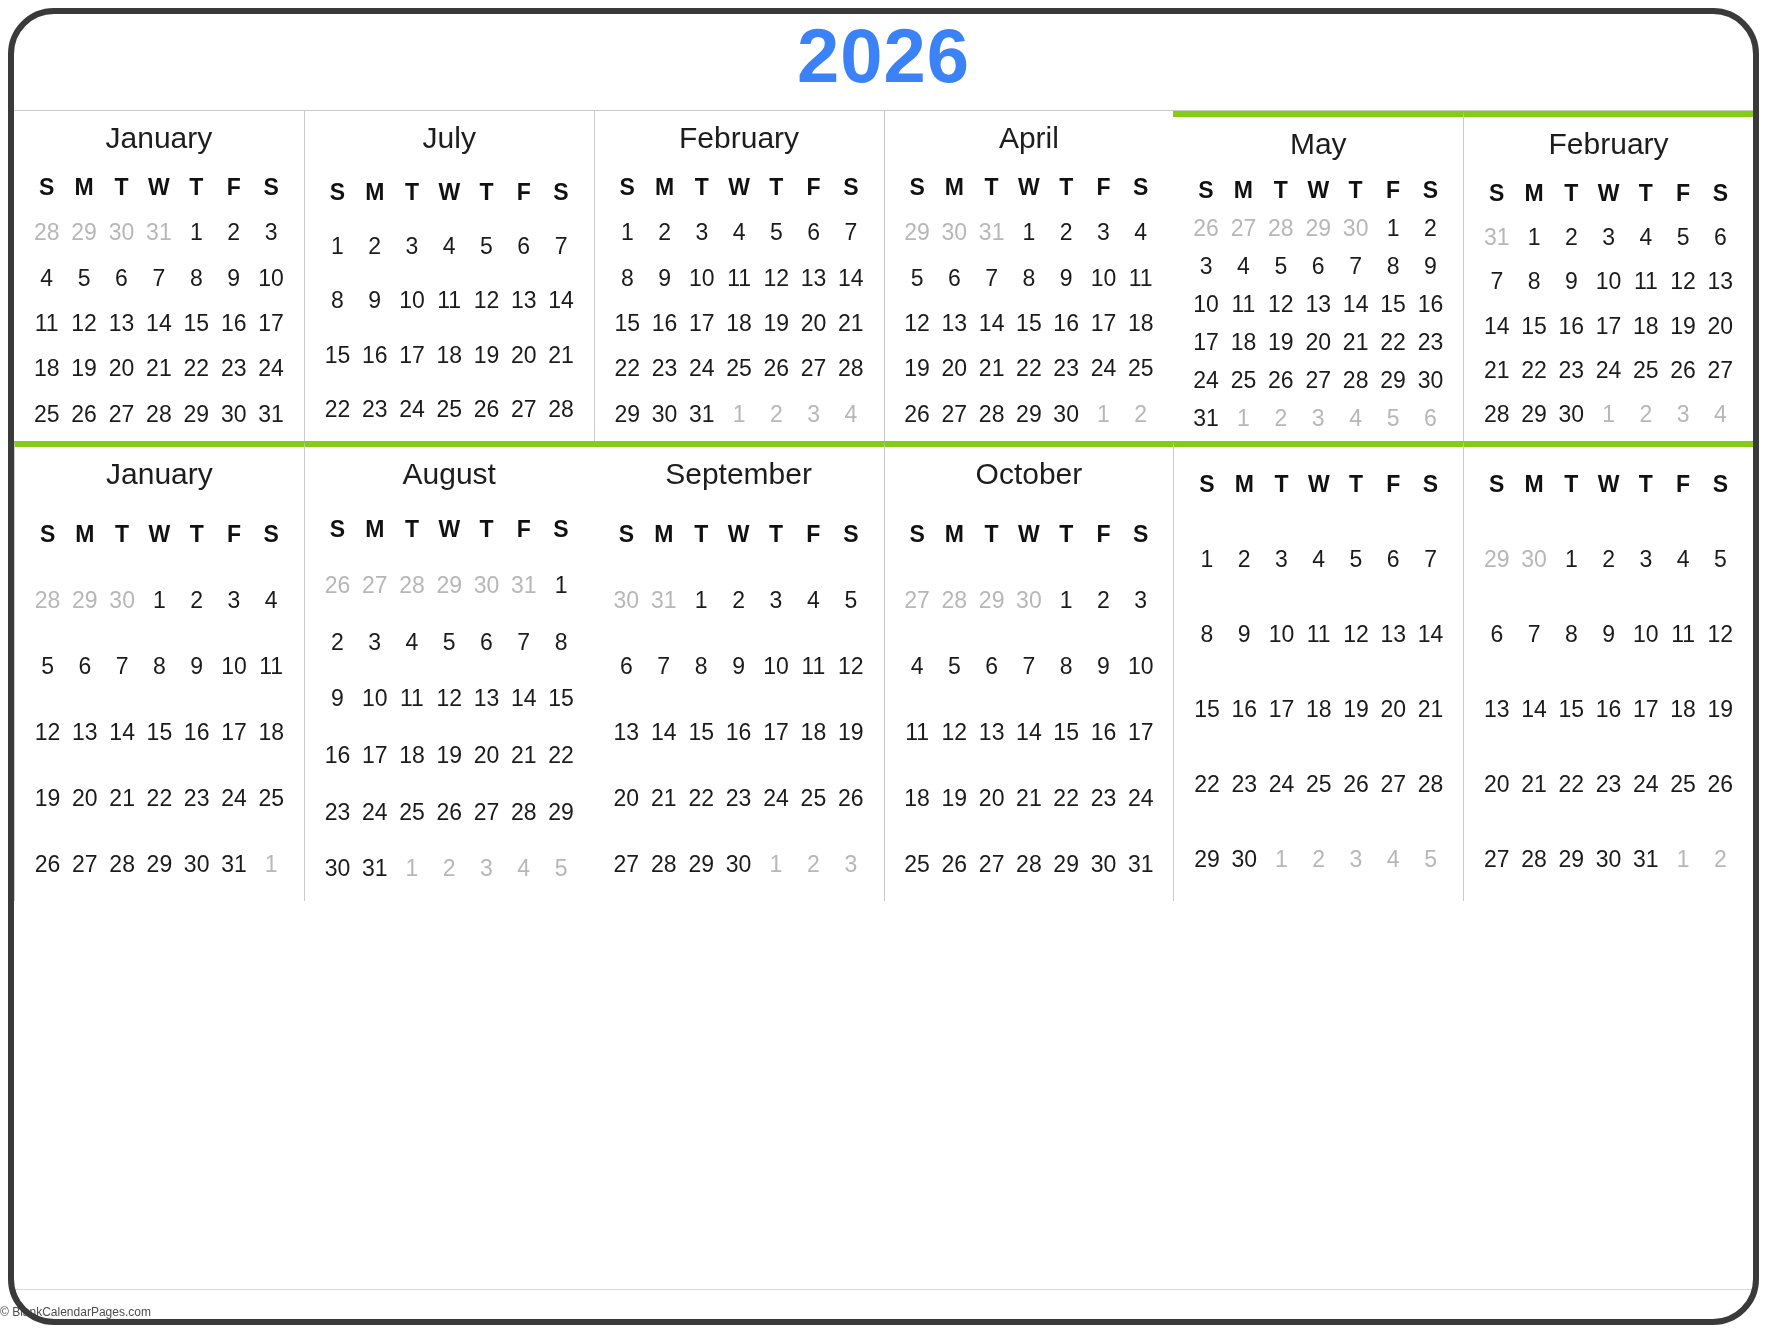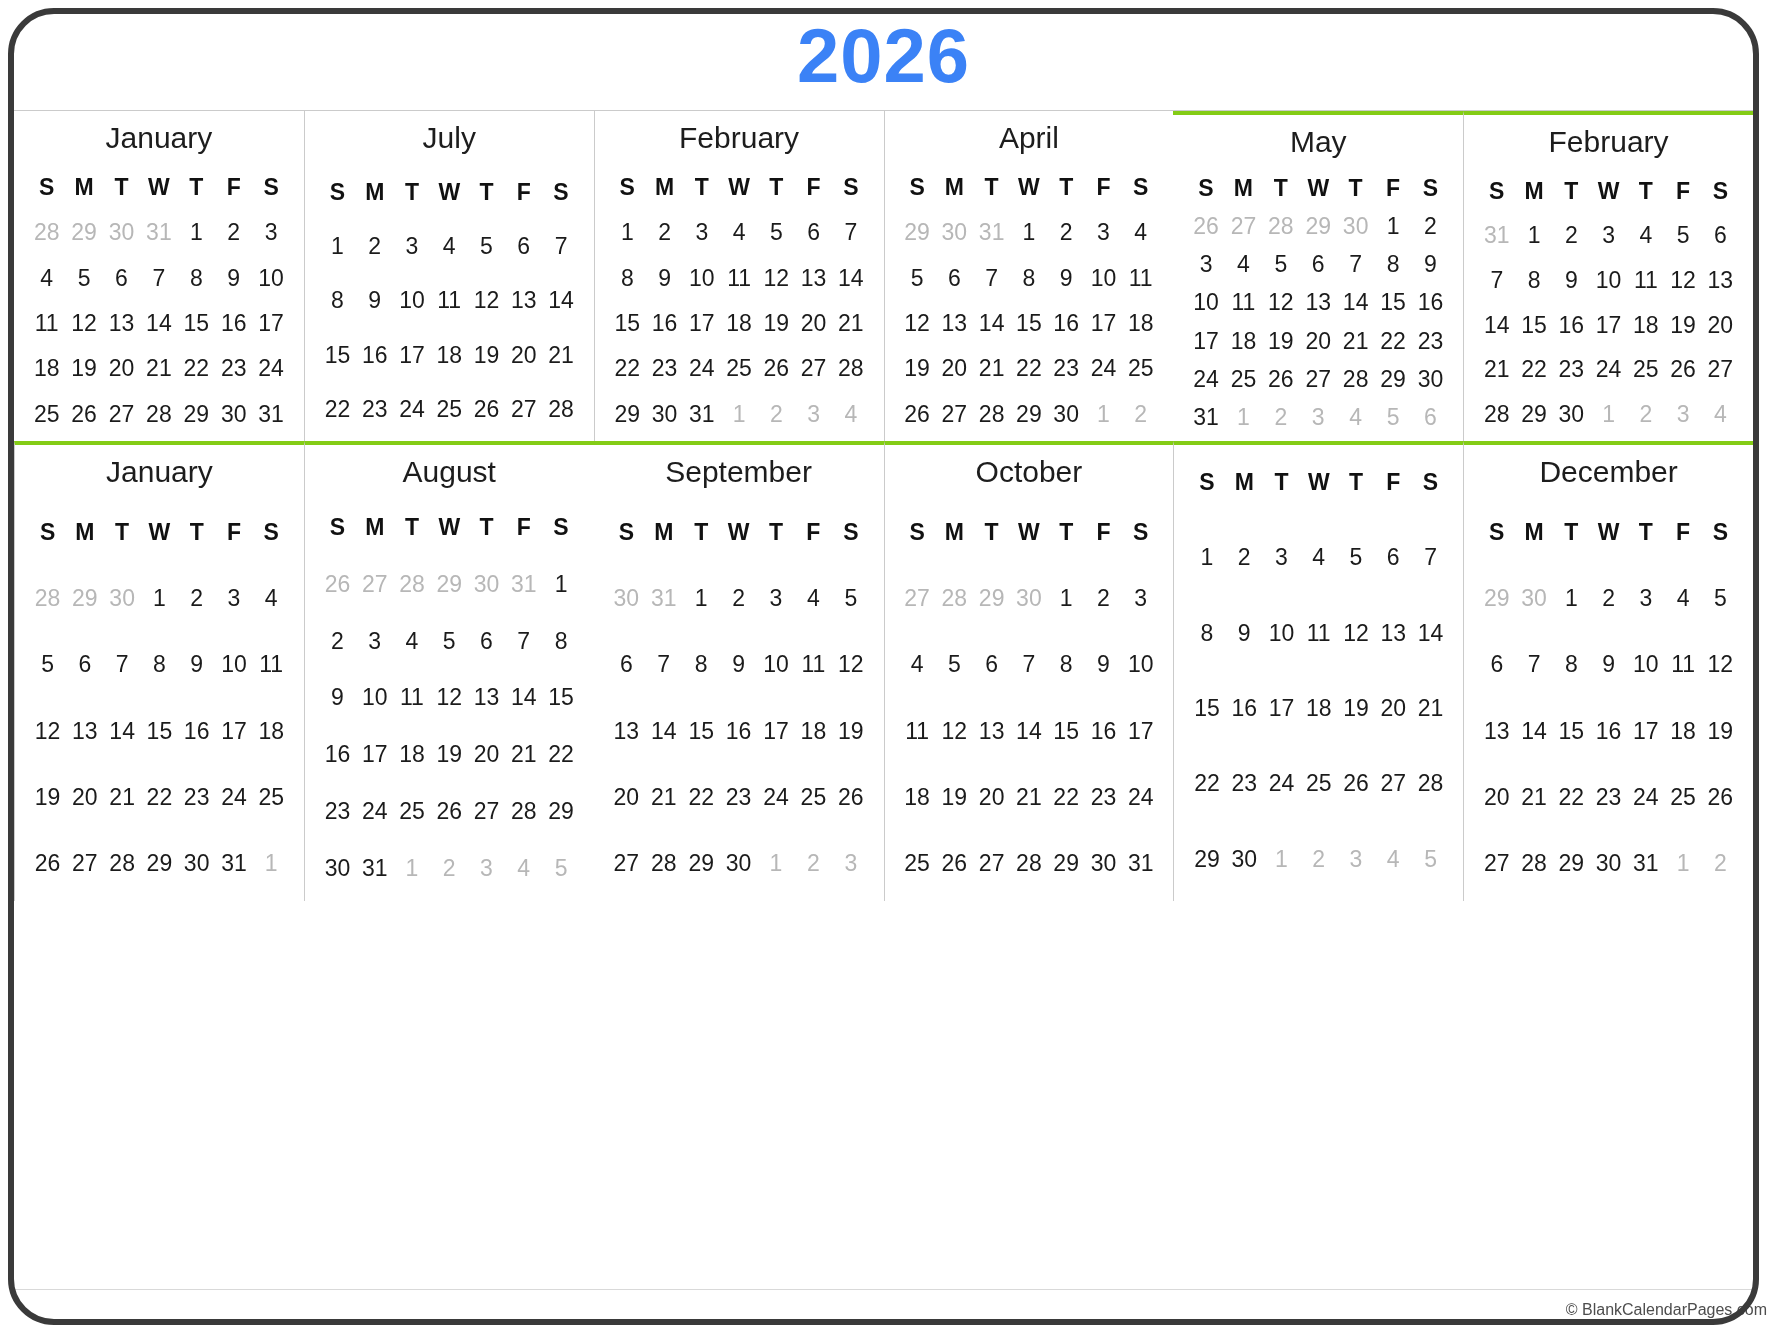--- a/index.html
+++ b/index.html
@@ -36,21 +36,21 @@
     grid-template-rows: 330px 460px auto;
     border-top: 1px solid #cbcbcb;
     border-bottom: 1px solid #d9d9d9;
   }
   .month {
     display: flex;
     flex-direction: column;
     min-width: 0;
   }
   .month:not(:nth-child(4n+1)) { border-left: 1px solid #cbcbcb; }
-  .month:nth-child(n+5)        { border-top: 4px solid #84cc16; }
+  .month:nth-child(n+5)        { border-top: 6px solid #84cc16; }
   .month-title {
     height: 47px;
     padding-top: 7px;
     text-align: center;
     font-size: 30px;
     color: #1d1d1d;
     line-height: 40px;
   }
   .month-table {
     flex: 1;
@@ -72,22 +72,22 @@
   .week-row span {
     text-align: center;
     font-size: 23px;
     color: #1b1b1b;
   }
   .week-row span.out { color: #b7b7b7; }
   .footer {
     position: absolute;
     left: 0; width: 100%;
     bottom: 14px;
-    text-align: right;
-    font-size: 16px;
+    text-align: left;
+    font-size: 12px;
     color: #4d4d4d;
   }
 </style>
 </head>
 <body>
 
 <div class="year-title">2026</div>
 
 <div class="months-grid">
     <section class="month">
@@ -741,21 +741,20 @@
           <span>30</span>
           <span class="out">1</span>
           <span class="out">2</span>
           <span class="out">3</span>
           <span class="out">4</span>
           <span class="out">5</span>
         </div>
       </div>
     </section>
     <section class="month">
-      <div class="month-title">December</div>
       <div class="month-table">
         <div class="weekday-row">
           <span>S</span>
           <span>M</span>
           <span>T</span>
           <span>W</span>
           <span>T</span>
           <span>F</span>
           <span>S</span>
         </div>

